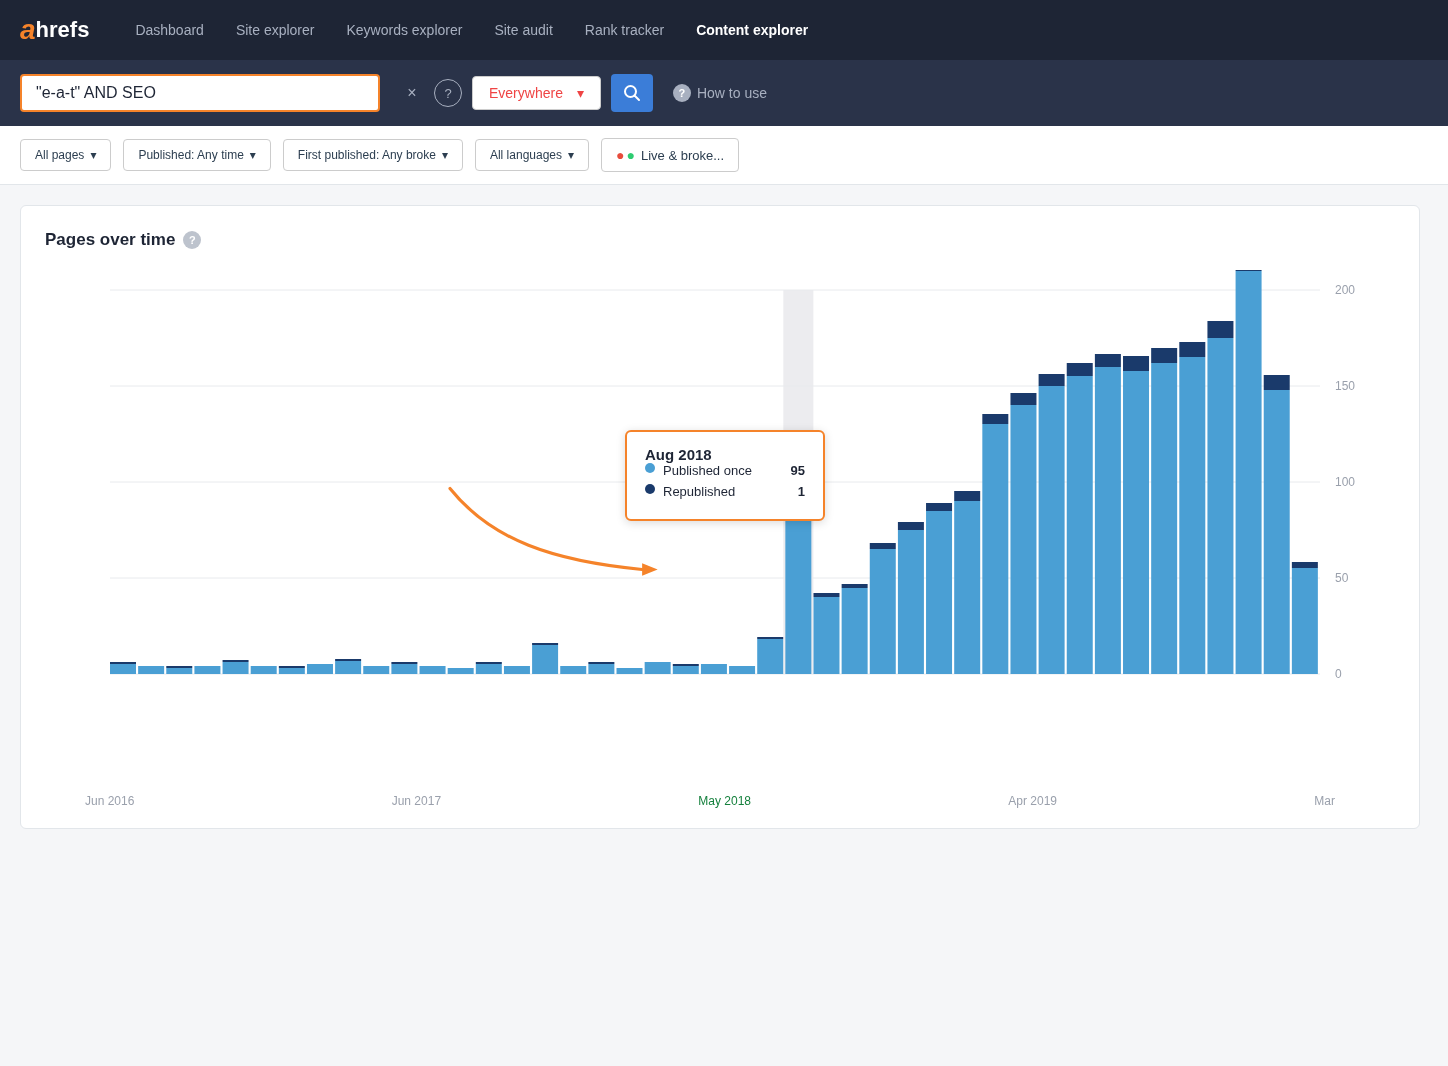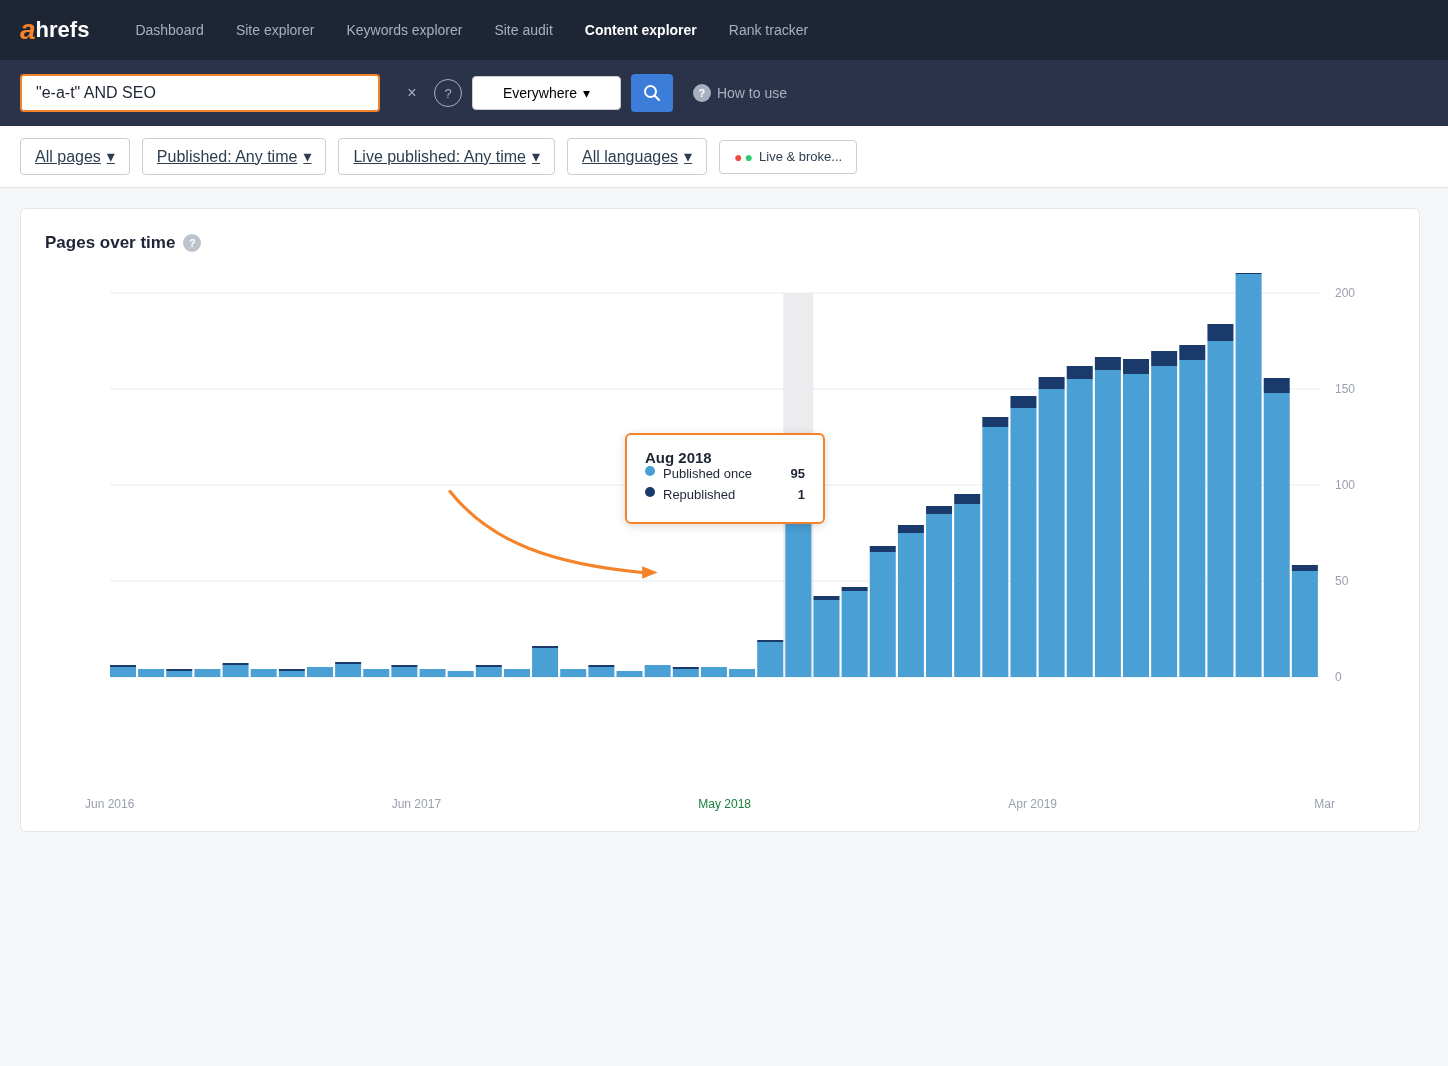--- a/index.html
+++ b/index.html
@@ -94,27 +94,27 @@
       align-items: center;
       justify-content: center;
       width: 28px;
       height: 28px;
       border-radius: 50%;
     }
     .everywhere-btn {
       background: #fff;
       border: 1px solid #ccc;
       border-radius: 4px;
-      padding: 8px 30px;
+      padding: 8px 16px;
       font-size: 14px;
-      color: #000000;
-      cursor: pointer;
-      display: flex;
-      align-items: center;
-      gap: 6px;
+      color: #ef4444;
+      cursor: pointer;
+      display: flex;
+      align-items: center;
+      gap: 14px;
       white-space: nowrap;
     }
     .search-go-btn {
       background: #3b7dd8;
       border: none;
       border-radius: 4px;
       width: 42px;
       height: 38px;
       display: flex;
       align-items: center;
@@ -141,28 +141,27 @@
       align-items: center;
       padding: 12px 20px;
       gap: 12px;
       flex-wrap: wrap;
     }
     .filter-btn {
       border: 1px solid #ccc;
       background: #fff;
       border-radius: 4px;
       padding: 8px 14px;
-      font-size: 16px;
+      font-size: 12px;
       color: #2c3e50;
       cursor: pointer;
       display: flex;
       align-items: center;
       gap: 6px;
       white-space: nowrap;
-      text-decoration: underline;
     }
     .live-broken-btn {
       border: 1px solid #ccc;
       background: #fff;
       border-radius: 4px;
       padding: 8px 14px;
       font-size: 13px;
       color: #2c3e50;
       cursor: pointer;
       display: flex;
@@ -263,22 +262,22 @@
 <nav class="navbar">
   <div class="navbar-logo">
     <span class="logo-a">a</span>
       <span class="logo-hrefs">hrefs</span>
   </div>
   <div class="nav-items">
     <div class="nav-item">Dashboard</div>
     <div class="nav-item">Site explorer</div>
     <div class="nav-item">Keywords explorer</div>
     <div class="nav-item">Site audit</div>
+    <div class="nav-item">Rank tracker</div>
     <div class="nav-item active">Content explorer</div>
-    <div class="nav-item">Rank tracker</div>
   </div>
 </nav>
 
 <div class="search-bar-row">
   <div class="search-input-wrapper">
     <input type="text" value="&quot;e-a-t&quot; AND SEO" style="">
   </div>
   <div class="search-controls">
     <button class="icon-btn">×</button>
     <button class="icon-btn" style="border: 1.5px solid #a8b0c0; border-radius: 50%; font-size: 13px; color: #a8b0c0;">?</button>
@@ -302,21 +301,21 @@
 <div class="filters-row">
   <button class="filter-btn">
     <span>All pages</span>
     <span>▾</span>
   </button>
   <button class="filter-btn">
     <span>Published: Any time</span>
     <span>▾</span>
   </button>
   <button class="filter-btn">
-    <span>Live published: Any time</span>
+    <span>First published: Any broke</span>
     <span>▾</span>
   </button>
   <button class="filter-btn">
     <span>All languages</span>
     <span>▾</span>
   </button>
   <button class="live-broken-btn">
     <span style="display:inline-flex;align-items:center;gap:2px;">
       <span style="color:#e74c3c;font-size:14px;">●</span>
         <span style="color:#2ecc71;font-size:14px;">●</span>

